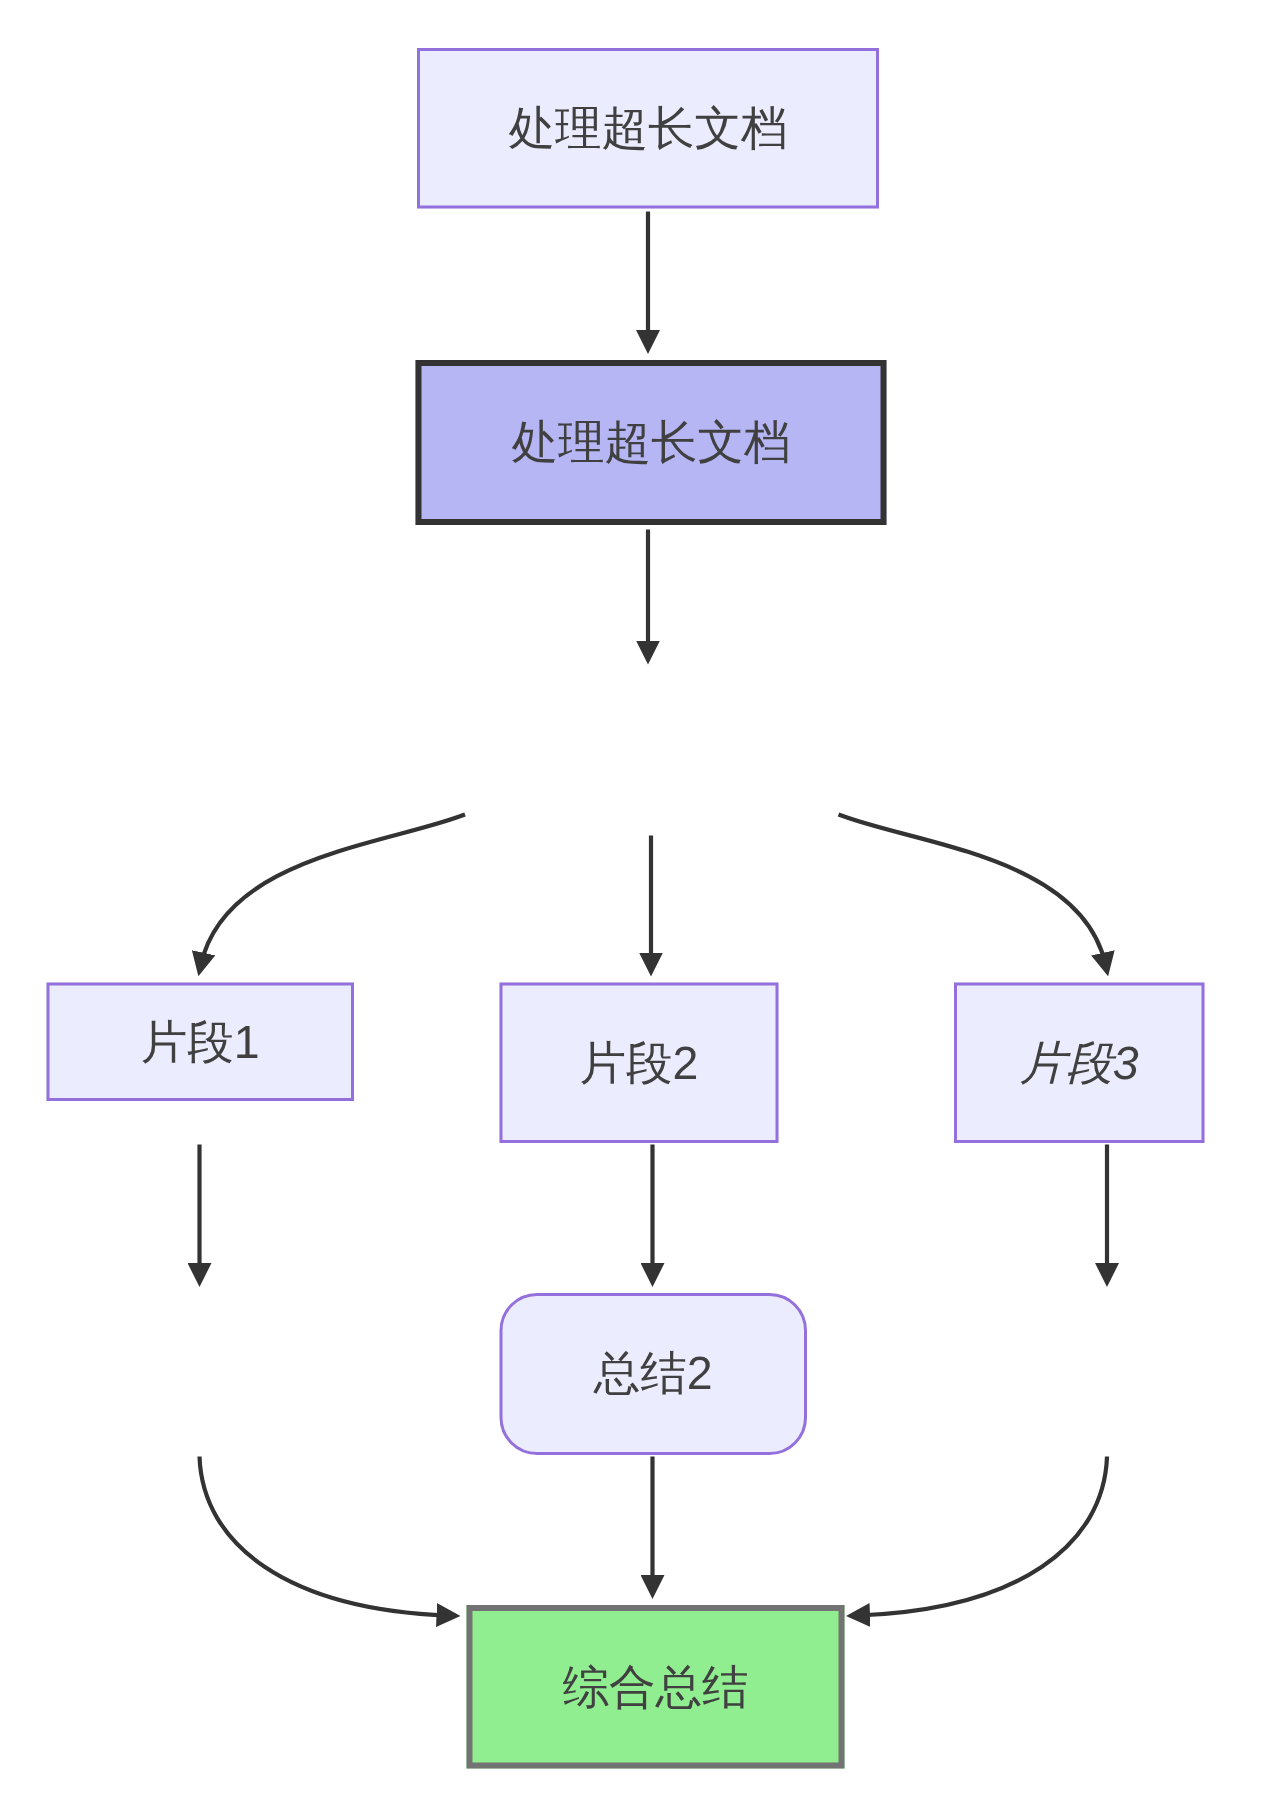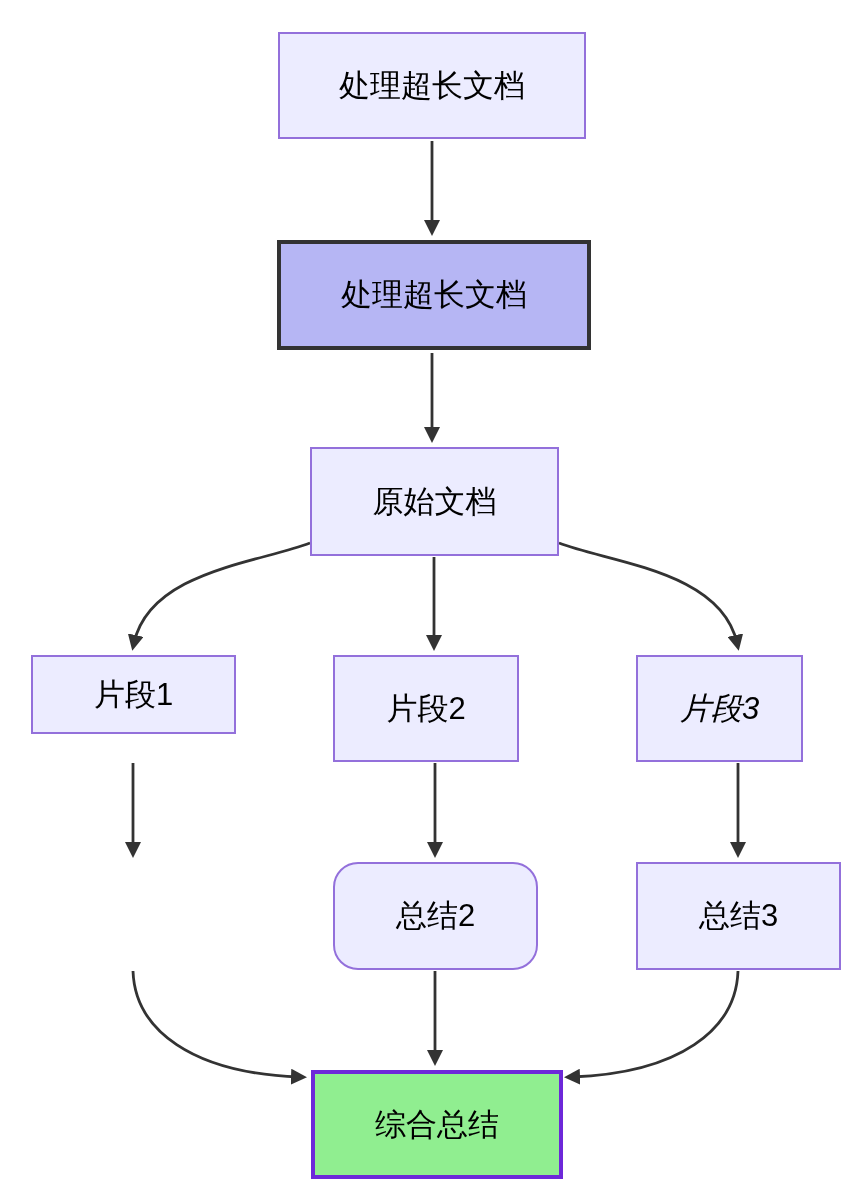--- a/index.html
+++ b/index.html
@@ -22,32 +22,32 @@
     pointer-events: none;
   }
   .node {
     position: absolute;
     box-sizing: border-box;
     display: flex;
     align-items: center;
     justify-content: center;
     background: #ECECFF;
     border: 2px solid #9370DB;
-    color: #000000;
+    color: #404040;
     font-size: 31px;
     line-height: 1.2;
     white-space: nowrap;
   }
   .node.emphasis-purple {
     background: #b6b6f4;
     border: 4px solid #333333;
   }
   .node.emphasis-green {
     background: #90EE90;
-    border: 4px solid #6d28d9;
+    border: 4px solid #737373;
   }
 </style>
 </head>
 <body>
 
 <div class="canvas">
 
   <svg class="edges" width="852" height="1196" viewBox="0 0 852 1196" xmlns="http://www.w3.org/2000/svg">
     <defs>
       <marker id="arrow" viewBox="0 0 10 10" refX="5" refY="5" markerWidth="16" markerHeight="16" markerUnits="userSpaceOnUse" orient="auto">
@@ -70,42 +70,36 @@
   </svg>
 
   <div class="node" style="left:278px; top:32px; width:308px; height:107px;">
     <span>处理超长文档</span>
   </div>
 
   <div class="node emphasis-purple" style="left:277px; top:240px; width:314px; height:110px;">
     <span>处理超长文档</span>
   </div>
 
-  <div class="node" style="left:310px; top:447px; width:249px; height:109px;">
-    <span>原始文档</span>
-  </div>
 
   <div class="node" style="left:31px; top:655px; width:205px; height:79px;">
     <span>片段1</span>
   </div>
 
   <div class="node" style="left:333px; top:655px; width:186px; height:107px;text-align:center;">
     <span>片段2</span>
   </div>
 
   <div class="node" style="left:636px; top:655px; width:167px; height:107px;font-style:italic;">
     <span>片段3</span>
   </div>
 
 
   <div class="node" style="left:333px; top:862px; width:205px; height:108px;border-radius:25px;">
     <span>总结2</span>
   </div>
 
-  <div class="node" style="left:636px; top:862px; width:205px; height:108px;">
-    <span>总结3</span>
-  </div>
 
   <div class="node emphasis-green" style="left:311px; top:1070px; width:252px; height:109px;">
     <span>综合总结</span>
   </div>
 
 </div>
 
 </body></html>

